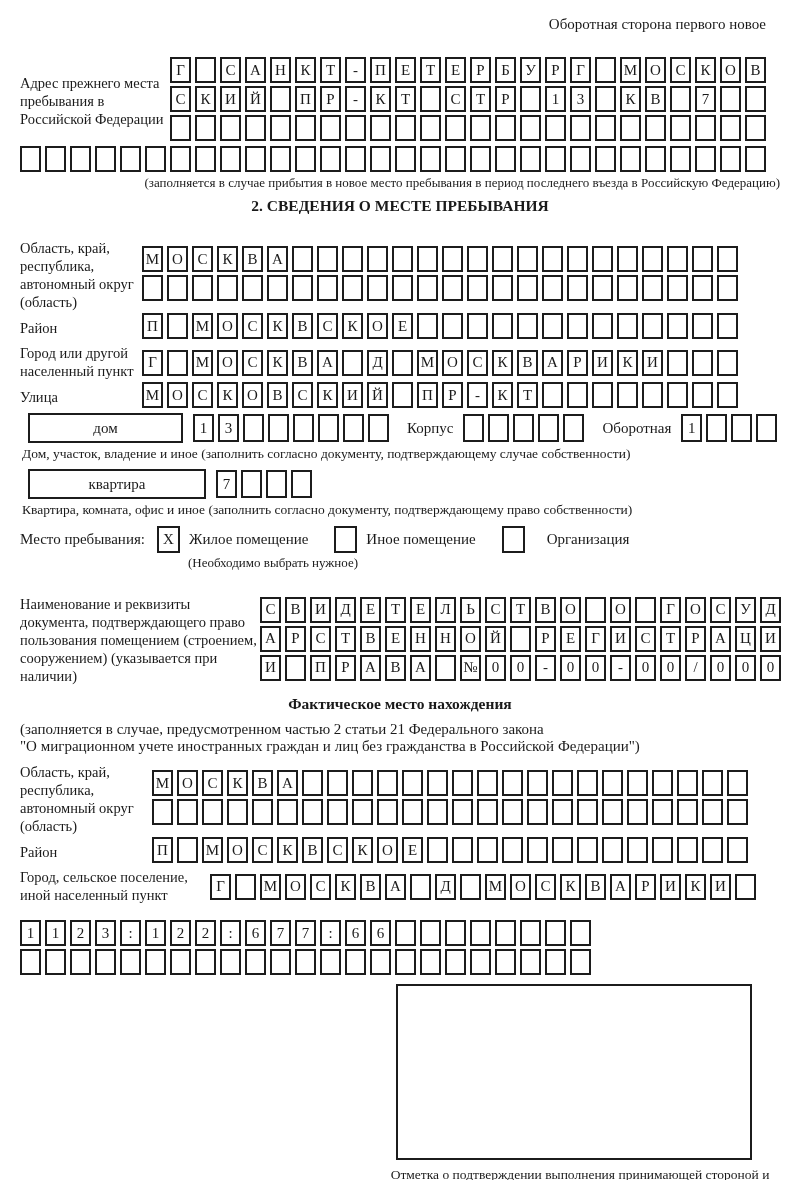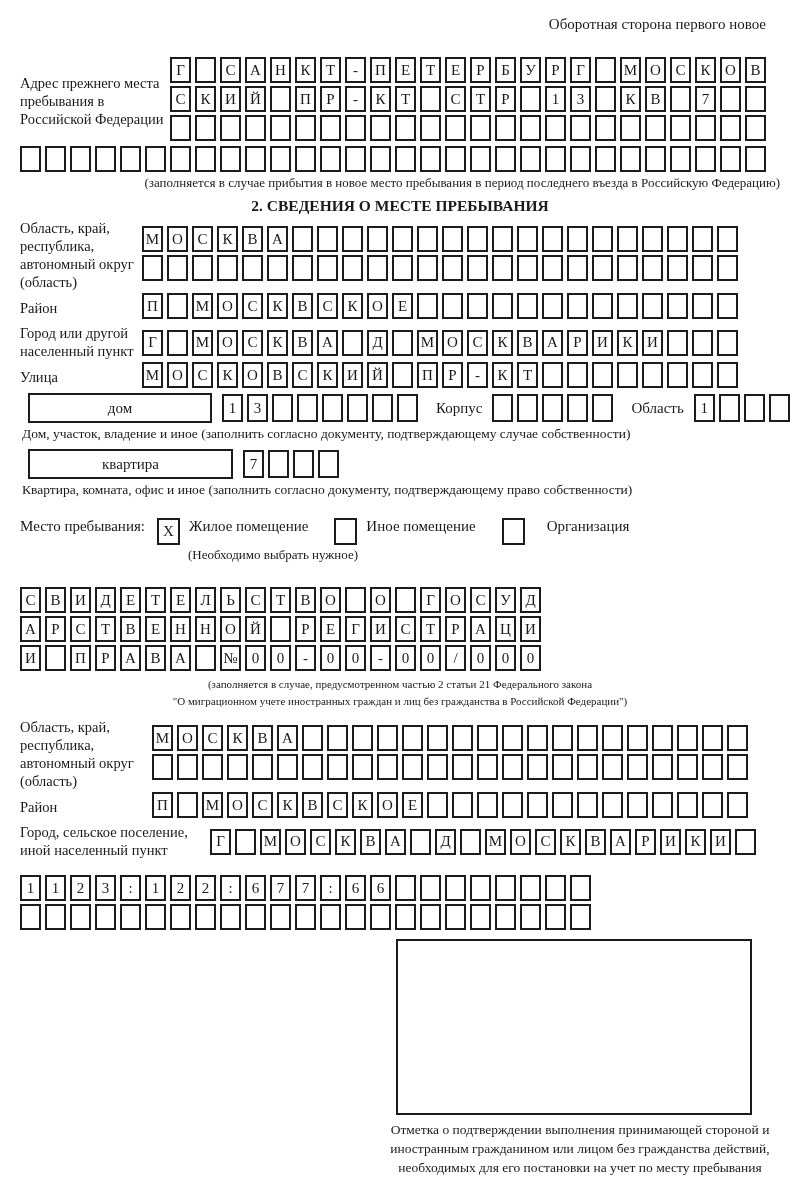--- a/index.html
+++ b/index.html
@@ -23,45 +23,45 @@
     border:2px solid #1c1c1c; background:#fff;
     display:flex; align-items:center; justify-content:center;
     font-size:15px; line-height:1;
   }
 
   .w150 { width:150px; } .w122 { width:122px; } .w240 { width:240px; }
   .w132 { width:132px; } .w190 { width:190px; }
 
   .fullrow { margin-left:0; }
   .note-center { text-align:right; font-size:13px; margin:1px 0 6px 0; }
-  .sec-title { text-align:center; font-weight:bold; font-size:15.5px; margin:2px 0 4px 0; }
+  .sec-title { text-align:center; font-weight:bold; font-size:15.5px; margin:2px 0 24px 0; }
 
   .inline-line { display:flex; align-items:center; margin-bottom:2px; }
   .bigbox {
     flex:none; height:30px; border:2px solid #1c1c1c;
     display:flex; align-items:center; justify-content:center; font-size:15px;
   }
-  .bigbox.dom { width:184px; margin-left:8px; }
-  .bigbox.kvart { width:205px; margin-left:8px; }
+  .bigbox.dom { width:155px; margin-left:8px; }
+  .bigbox.kvart { width:178px; margin-left:8px; }
   .inline-cells { display:flex; margin-left:10px; }
   .inline-cells .cell { height:28px; }
   .inline-label { font-size:15px; margin:0 8px 0 14px; }
   .caption { font-size:13.5px; margin:3px 0 7px 2px; }
 
-  .mesto-line { display:flex; font-size:15px; margin-top:20px; }
+  .mesto-line { display:flex; align-items:center; font-size:15px; margin-top:8px; }
   .checkbox {
     flex:none; width:23px; height:27px; border:2px solid #1c1c1c; margin-left:12px;
     display:flex; align-items:center; justify-content:center; font-size:15px;
   }
   .opt-label { margin-left:9px; }
   .opt-gap { margin-left:26px; }
   .mesto-note { font-size:13px; margin:2px 0 24px 168px; }
 
   .fact-title { text-align:center; font-weight:bold; font-size:15.5px; margin:10px 0 8px 0; }
-  .fact-note { text-align:center; font-size:11px; line-height:17px; }
+  .fact-note { font-size:15px; line-height:17px; }
   .fact-note-wrap { margin-bottom:8px; }
 
   .kadastr-rows { margin-top:14px; }
 
   .confirm-wrap { margin-top:6px; }
   .confirm-box {
     width:356px; height:176px; border:2px solid #1c1c1c; margin-left:376px; background:#fff;
   }
   .confirm-caption {
     width:420px; margin-left:350px; margin-top:5px;
@@ -356,21 +356,21 @@
         <span class="cell"></span>
       </div>
     <div class="inline-label">Корпус</div>
     <div class="inline-cells" style="margin-left:2px;">
         <span class="cell"></span>
         <span class="cell"></span>
         <span class="cell"></span>
         <span class="cell"></span>
         <span class="cell"></span>
       </div>
-    <div class="inline-label">Область</div>
+    <div class="inline-label">Оборотная</div>
     <div class="inline-cells" style="margin-left:2px;">
         <span class="cell">1</span>
         <span class="cell"></span>
         <span class="cell"></span>
         <span class="cell"></span>
       </div>
   </div>
   <div class="caption">Дом, участок, владение и иное (заполнить согласно документу, подтверждающему случае собственности)</div>
 
   <div class="inline-line">
@@ -389,20 +389,21 @@
     <span class="checkbox">X</span>
     <span class="opt-label">Жилое помещение</span>
     <span class="checkbox opt-gap"></span>
     <span class="opt-label">Иное помещение</span>
     <span class="checkbox opt-gap"></span>
     <span class="opt-label" style="margin-left:22px;">Организация</span>
   </div>
   <div class="mesto-note">(Необходимо выбрать нужное)</div>
 
   <div class="group">
+    <div class="glabel w240">Наименование и реквизиты документа, подтверждающего право пользования помещением (строением, сооружением) (указывается при наличии)</div>
     <div class="rows">
       <div class="row">
           <span class="cell">С</span>
           <span class="cell">В</span>
           <span class="cell">И</span>
           <span class="cell">Д</span>
           <span class="cell">Е</span>
           <span class="cell">Т</span>
           <span class="cell">Е</span>
           <span class="cell">Л</span>
@@ -462,20 +463,21 @@
           <span class="cell">0</span>
           <span class="cell">0</span>
           <span class="cell">/</span>
           <span class="cell">0</span>
           <span class="cell">0</span>
           <span class="cell">0</span>
         </div>
     </div>
   </div>
 
+  <div class="fact-title">Фактическое место нахождения</div>
   <div class="fact-note-wrap">
     <div class="fact-note">(заполняется в случае, предусмотренном частью 2 статьи 21 Федерального закона</div>
     <div class="fact-note">"О миграционном учете иностранных граждан и лиц без гражданства в Российской Федерации")</div>
   </div>
 
   <div class="group">
     <div class="glabel w132">Область, край, республика, автономный округ (область)</div>
     <div class="rows">
       <div class="row">
           <span class="cell">М</span>

